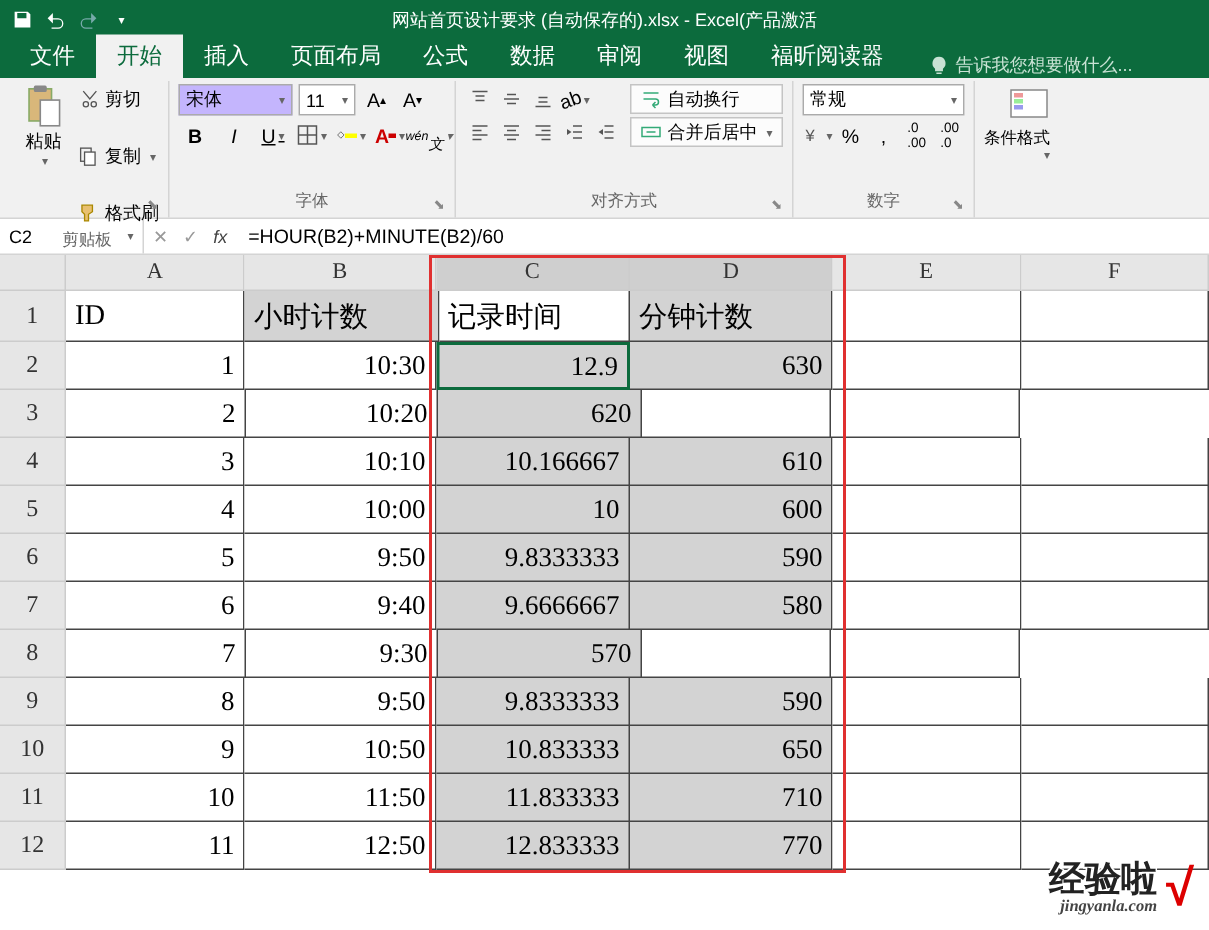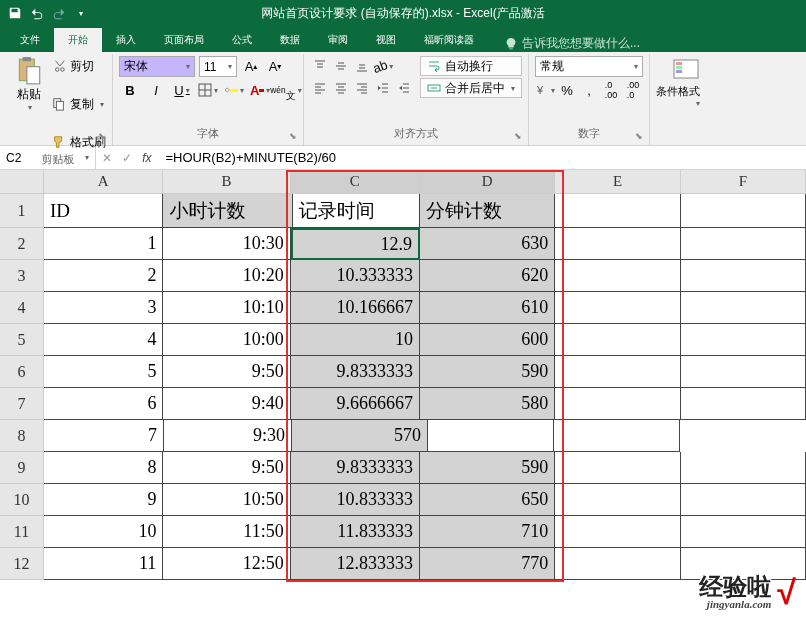--- a/index.html
+++ b/index.html
@@ -6,21 +6,21 @@
     body { font-family: "Microsoft YaHei", Arial, sans-serif; font-size: 12px; background: #fff; width: 806px; height: 620px; overflow: hidden; position: relative; }
     
     
     .qat { background: #0c6b3d; height: 26px; display: flex; align-items: center; padding: 0 4px; color: #fff; position: relative; }
     .qat-btn { width: 22px; height: 22px; display: flex; align-items: center; justify-content: center; cursor: pointer; }
     .qat svg { fill: #fff; }
     .qat-title { position: absolute; left: 50%; transform: translateX(-50%); color: #fff; font-size: 12px; white-space: nowrap; }
     
     
     .ribbon-tabs { background: #0c6b3d; height: 26px; display: flex; align-items: flex-end; padding-left: 6px; position: relative; }
-    .tab { padding: 5px 14px; color: #fff; font-size: 10px; cursor: pointer; }
+    .tab { padding: 5px 14px; color: #fff; font-size: 15px; cursor: pointer; }
     .tab.active { background: #f1f1f1; color: #0c6b3d; }
     .tell-me { margin-left: 16px; display: flex; align-items: center; color: #c8e2d4; gap: 4px; }
     .tell-me svg { fill: #c8e2d4; }
     
     
     .ribbon { background: #f1f1f1; height: 94px; display: flex; border-bottom: 1px solid #d4d4d4; padding: 2px 4px 0; }
     .group { border-right: 1px solid #d4d4d4; padding: 2px 6px; display: flex; flex-direction: column; position: relative; }
     .group-label { text-align: center; font-size: 11px; color: #666; margin-top: auto; padding-bottom: 2px; }
     .group-launcher { position: absolute; right: 2px; bottom: 2px; width: 12px; height: 12px; font-size: 9px; color: #888; cursor: pointer; }
     
@@ -213,21 +213,21 @@
               <path d="M2 5l4-4 4 4-4 4z" fill="none" stroke="#555"></path>
             </svg>
             <span class="color-bar color-yellow"></span>
             <span class="dropdown-arrow">▾</span>
           </div>
         <div class="icon-btn">
             <span style="color:#c00;font-weight:bold;">A</span>
             <span class="color-bar color-red"></span>
             <span class="dropdown-arrow">▾</span>
           </div>
-        <div class="icon-btn" style="font-size:10px;"><sup>wén</sup><br>文<span class="dropdown-arrow">▾</span></div>
+        <div class="icon-btn" style="font-size:10px;font-style:italic;"><sup>wén</sup><br>文<span class="dropdown-arrow">▾</span></div>
       </div>
     </div>
     <div class="group-label">字体</div>
     <div class="group-launcher">⬊</div>
   </div>
 
   <div class="group">
     <div class="align-inner">
       <div class="align-grid">
         <div class="align-row">
@@ -410,21 +410,20 @@
         <div class="cell right" style="width: 120px;">1</div>
         <div class="cell right" style="width: 128px;">10:30</div>
         <div class="cell right sel active-cell" style="width: 130px;">12.9</div>
         <div class="cell right sel" style="width: 136px;">630</div>
         <div class="cell right" style="width: 126px;"></div>
         <div class="cell right" style="width: 126px;"></div>
       </div>
       <div class="cell-row">
         <div class="cell right" style="width: 120px;">2</div>
         <div class="cell right" style="width: 128px;">10:20</div>
-        <div class="cell right sel" style="width: 130px;">10.333333</div>
         <div class="cell right sel" style="width: 136px;">620</div>
         <div class="cell right" style="width: 126px;"></div>
         <div class="cell right" style="width: 126px;"></div>
       </div>
       <div class="cell-row">
         <div class="cell right" style="width: 120px;">3</div>
         <div class="cell right" style="width: 128px;">10:10</div>
         <div class="cell right sel" style="width: 130px;">10.166667</div>
         <div class="cell right sel" style="width: 136px;">610</div>
         <div class="cell right" style="width: 126px;"></div>

